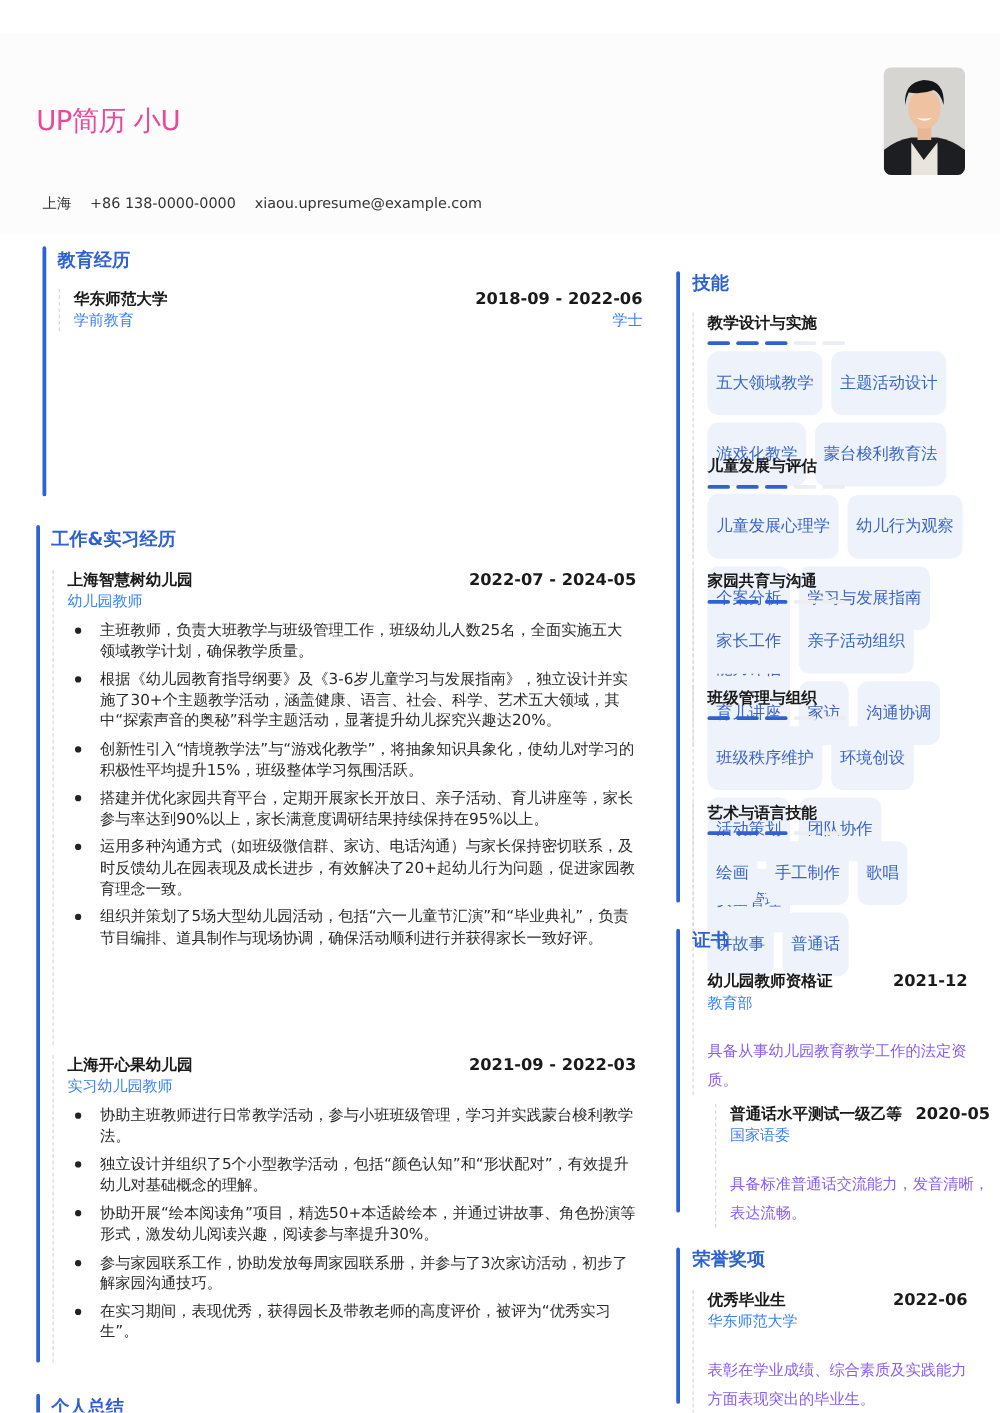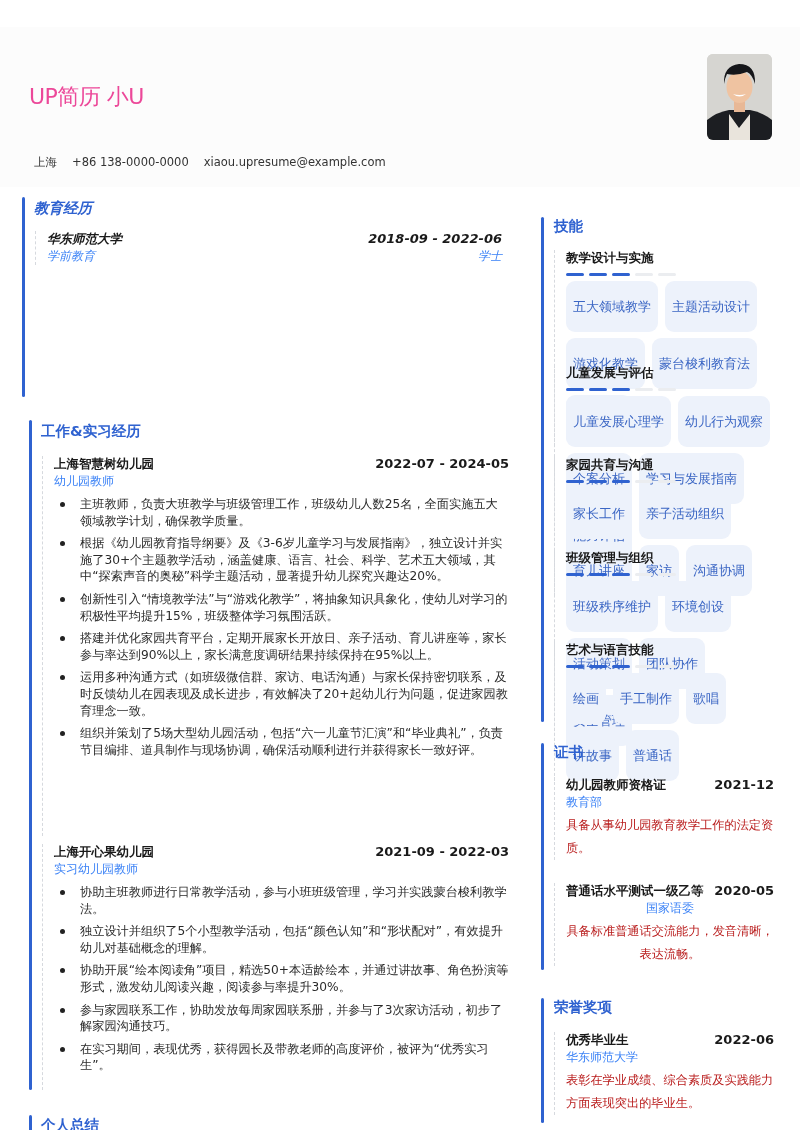--- a/index.html
+++ b/index.html
@@ -24,21 +24,21 @@
   ul.bullets li { position: relative; padding-left: 26px; font-size: 12.2px; line-height: 16.6px; color: #2a2a2a; margin-bottom: 6px; }
   ul.bullets li::before { content: ""; position: absolute; left: 6px; top: 6px; width: 5px; height: 5px; border-radius: 50%; background: #222; }
 
   .skill-name { font-size: 12.5px; font-weight: 700; color: #1a1a1a; }
   .level { display: flex; gap: 5px; margin-top: 6px; margin-bottom: 5px; }
   .seg { width: 18px; height: 3px; border-radius: 2px; background: #ebedf0; }
   .seg.on { background: #2f62d0; }
   .tags { display: flex; flex-wrap: wrap; gap: 6px 7px; }
   .tag { font-size: 13px; color: #3b66c4; background: #edf2fb; border-radius: 9px; padding: 20px 7px; line-height: 11px; white-space: nowrap; }
 
-  .desc { font-size: 12.2px; line-height: 23px; color: #b91c1c; margin-top: 3px; }
+  .desc { font-size: 12.2px; line-height: 23px; color: #8b5cf6; margin-top: 19px; }
 </style>
 </head>
 <body>
 
 <div class="header"></div>
 <div class="name">UP简历 小U</div>
 <div class="contacts">
   <span>上海</span>
   <span>+86 138-0000-0000</span>
   <span>xiaou.upresume@example.com</span>
@@ -48,21 +48,21 @@
     <rect width="65" height="86" fill="#d6d5d1"></rect>
     <path d="M0 86 L0 66 Q10 58 22 56 L43 56 Q55 58 65 66 L65 86 Z" fill="#1c1e22"></path>
     <path d="M22 60 L32 74 L43 60 L43 86 L22 86 Z" fill="#e9e4dc"></path>
     <rect x="27" y="44" width="11" height="14" fill="#e8b896"></rect>
     <ellipse cx="32.5" cy="33" rx="13" ry="16" fill="#efc3a1"></ellipse>
     <path d="M17 30 Q16 12 32 10 Q49 10 48 30 Q45 20 40 18 Q30 22 20 20 Q18 24 17 30 Z" fill="#15161a"></path>
     <path d="M26 40 Q32.5 45 39 40 Q32.5 42 26 40 Z" fill="#ffffff"></path>
   </svg>
 </div>
 
-<div class="section" style="left:22px; top:197px; width:480px; height:200px;font-style:italic;">
+<div class="section" style="left:34px; top:197px; width:480px; height:200px;">
   <div class="sec-bar" style="height:200px;"></div>
   <div class="sec-title" style="left:12px; top:2px;">教育经历</div>
   <div class="item" style="left:13px; top:34px; width:467px; padding-left:11px;">
     <div class="row">
       <span class="item-title">华东师范大学</span>
       <span class="item-date">2018-09 - 2022-06</span>
     </div>
     <div class="row">
       <span class="item-sub">学前教育</span>
       <span class="item-sub">学士</span>
@@ -216,21 +216,21 @@
 
   <div class="item" style="left:13px; top:34px; width:220px; padding-left:11px;">
     <div class="row">
       <span class="item-title">幼儿园教师资格证</span>
       <span class="item-date">2021-12</span>
     </div>
     <div class="item-sub">教育部</div>
     <div class="desc">具备从事幼儿园教育教学工作的法定资质。</div>
   </div>
 
-  <div class="item" style="left:13px; top:140px; width:220px; padding-left:11px;text-align:center;">
+  <div class="item" style="left:31px; top:140px; width:220px; padding-left:11px;">
     <div class="row">
       <span class="item-title">普通话水平测试一级乙等</span>
       <span class="item-date">2020-05</span>
     </div>
     <div class="item-sub">国家语委</div>
     <div class="desc">具备标准普通话交流能力，发音清晰，表达流畅。</div>
   </div>
 </div>
 
 <div class="section" style="left:541px; top:998px; width:235px; height:125px;">

